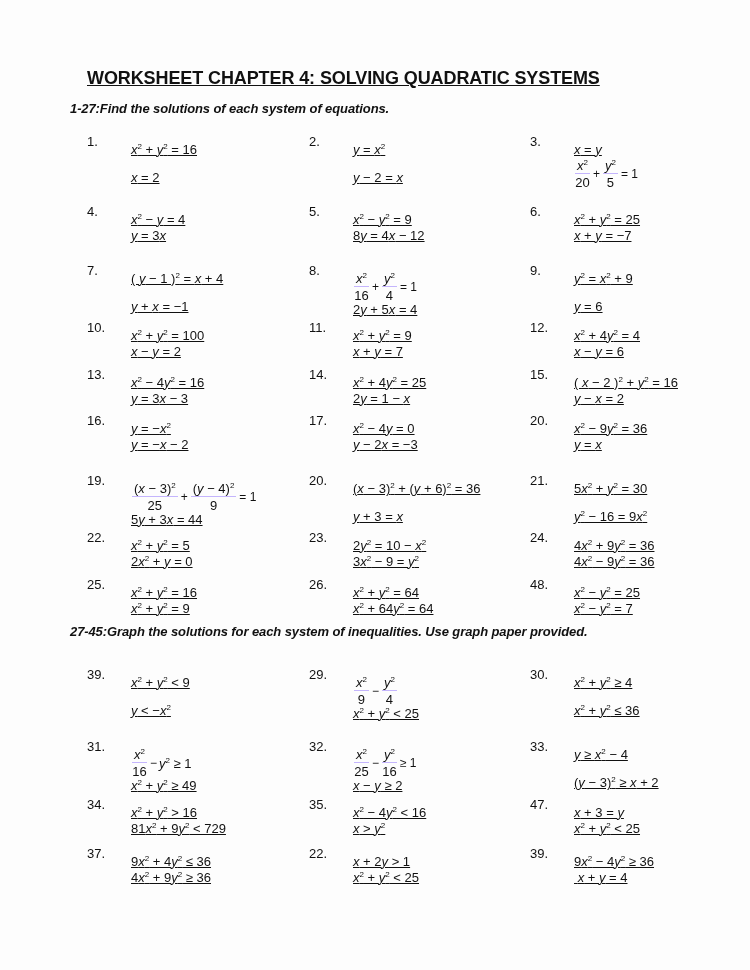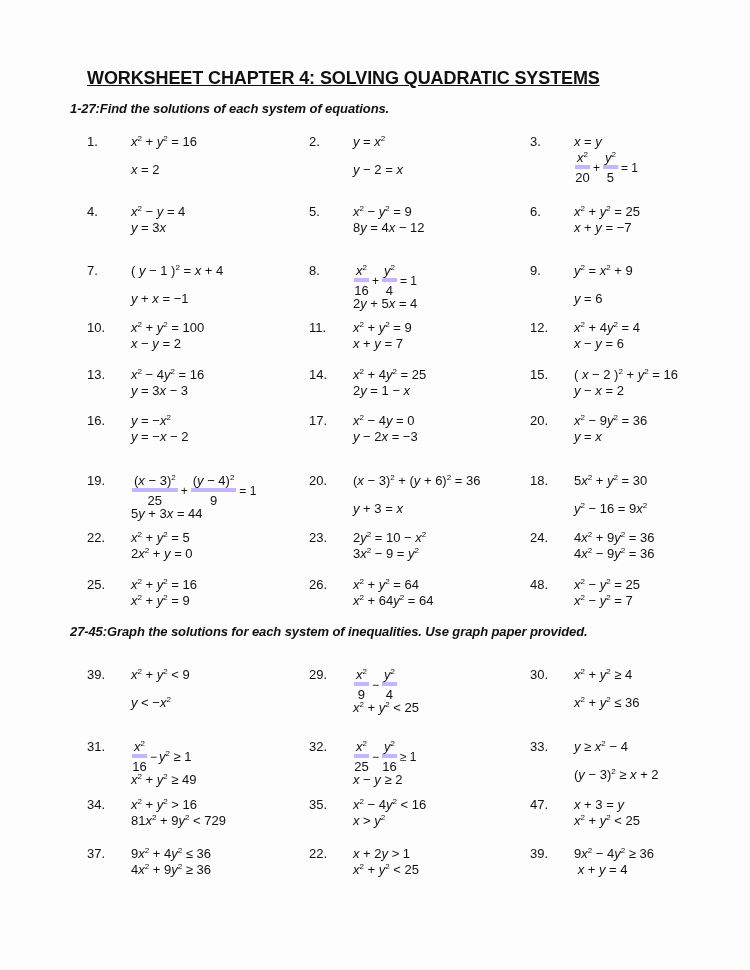--- a/index.html
+++ b/index.html
@@ -10,28 +10,28 @@
   .title {
     position: absolute; left: 87px; top: 68px;
     font-size: 18px; font-weight: bold; text-decoration: underline; letter-spacing: -0.1px;
   }
   .section {
     position: absolute; left: 70px;
     font-size: 13px; font-weight: bold; font-style: italic; letter-spacing: -0.1px;
   }
   .prob { position: absolute; font-size: 13px; }
   .num { position: absolute; left: 0; top: 0; }
-  .lines { position: absolute; left: 44px; top: 0; white-space: nowrap; }
+  .lines { position: absolute; left: 44px; top: 8px; white-space: nowrap; text-decoration: underline; }
   .eq { display: block; height: 16px; line-height: 16px; }
   .eq.gap { margin-top: 12px; }
   .eq i { font-style: italic; }
   sup { font-size: 8px; vertical-align: 5px; line-height: 0; }
   .frac-expr { display: inline-flex; align-items: center; height: 36px; margin-top: -4px; }
   .frac { display: inline-flex; flex-direction: column; align-items: center; margin: 0 1px; }
-  .frac .n { border-bottom: 4px solid #c4b5fd; padding: 0 2px; line-height: 15px; }
+  .frac .n { border-bottom: 1px solid #c4b5fd; padding: 0 2px; line-height: 15px; }
   .frac .d { line-height: 15px; padding-top: 1px; }
   .op { margin: 0 2px; font-size: 12px; }
 </style>
 </head>
 <body>
 
 <div class="title">WORKSHEET CHAPTER 4: SOLVING QUADRATIC SYSTEMS</div>
 <div class="section" style="top:101px">1-27:Find the solutions of each system of equations.</div>
 <div class="section" style="top:624px">27-45:Graph the solutions for each system of inequalities.  Use graph paper provided.</div>
 
@@ -208,21 +208,21 @@
   </div>
 </div>
 <div class="prob" style="left:309px;top:473px">
   <span class="num">20.</span>
   <div class="lines">
     <span class="eq">(<i>x</i> − 3)<sup>2</sup> + (<i>y</i> + 6)<sup>2</sup> = 36</span>
     <span class="eq gap"><i>y</i> + 3 = <i>x</i></span>
   </div>
 </div>
 <div class="prob" style="left:530px;top:473px">
-  <span class="num">18.</span>
+  <span class="num">21.</span>
   <div class="lines">
     <span class="eq">5<i>x</i><sup>2</sup> + <i>y</i><sup>2</sup> = 30</span>
     <span class="eq gap"><i>y</i><sup>2</sup> − 16 = 9<i>x</i><sup>2</sup></span>
   </div>
 </div>
 
 <div class="prob" style="left:87px;top:530px">
   <span class="num">22.</span>
   <div class="lines">
     <span class="eq"><i>x</i><sup>2</sup> + <i>y</i><sup>2</sup> = 5</span>

